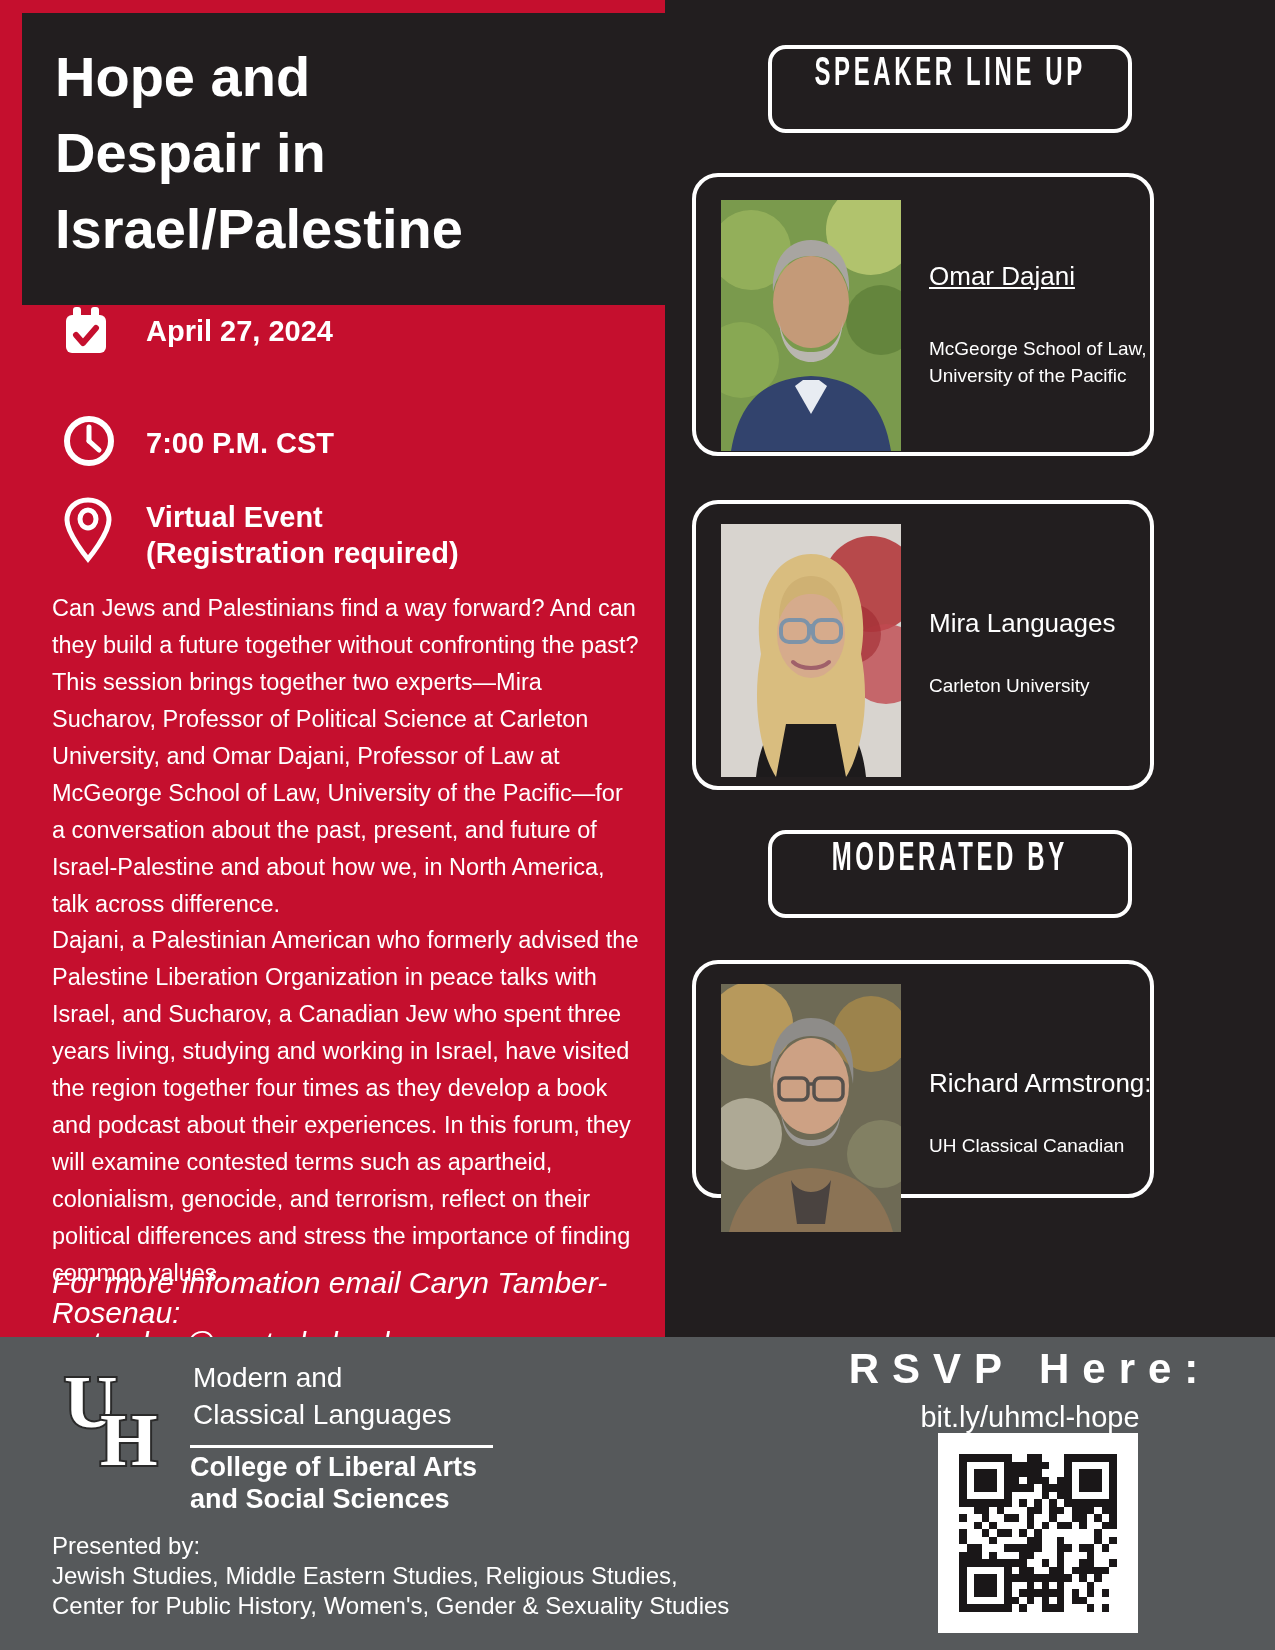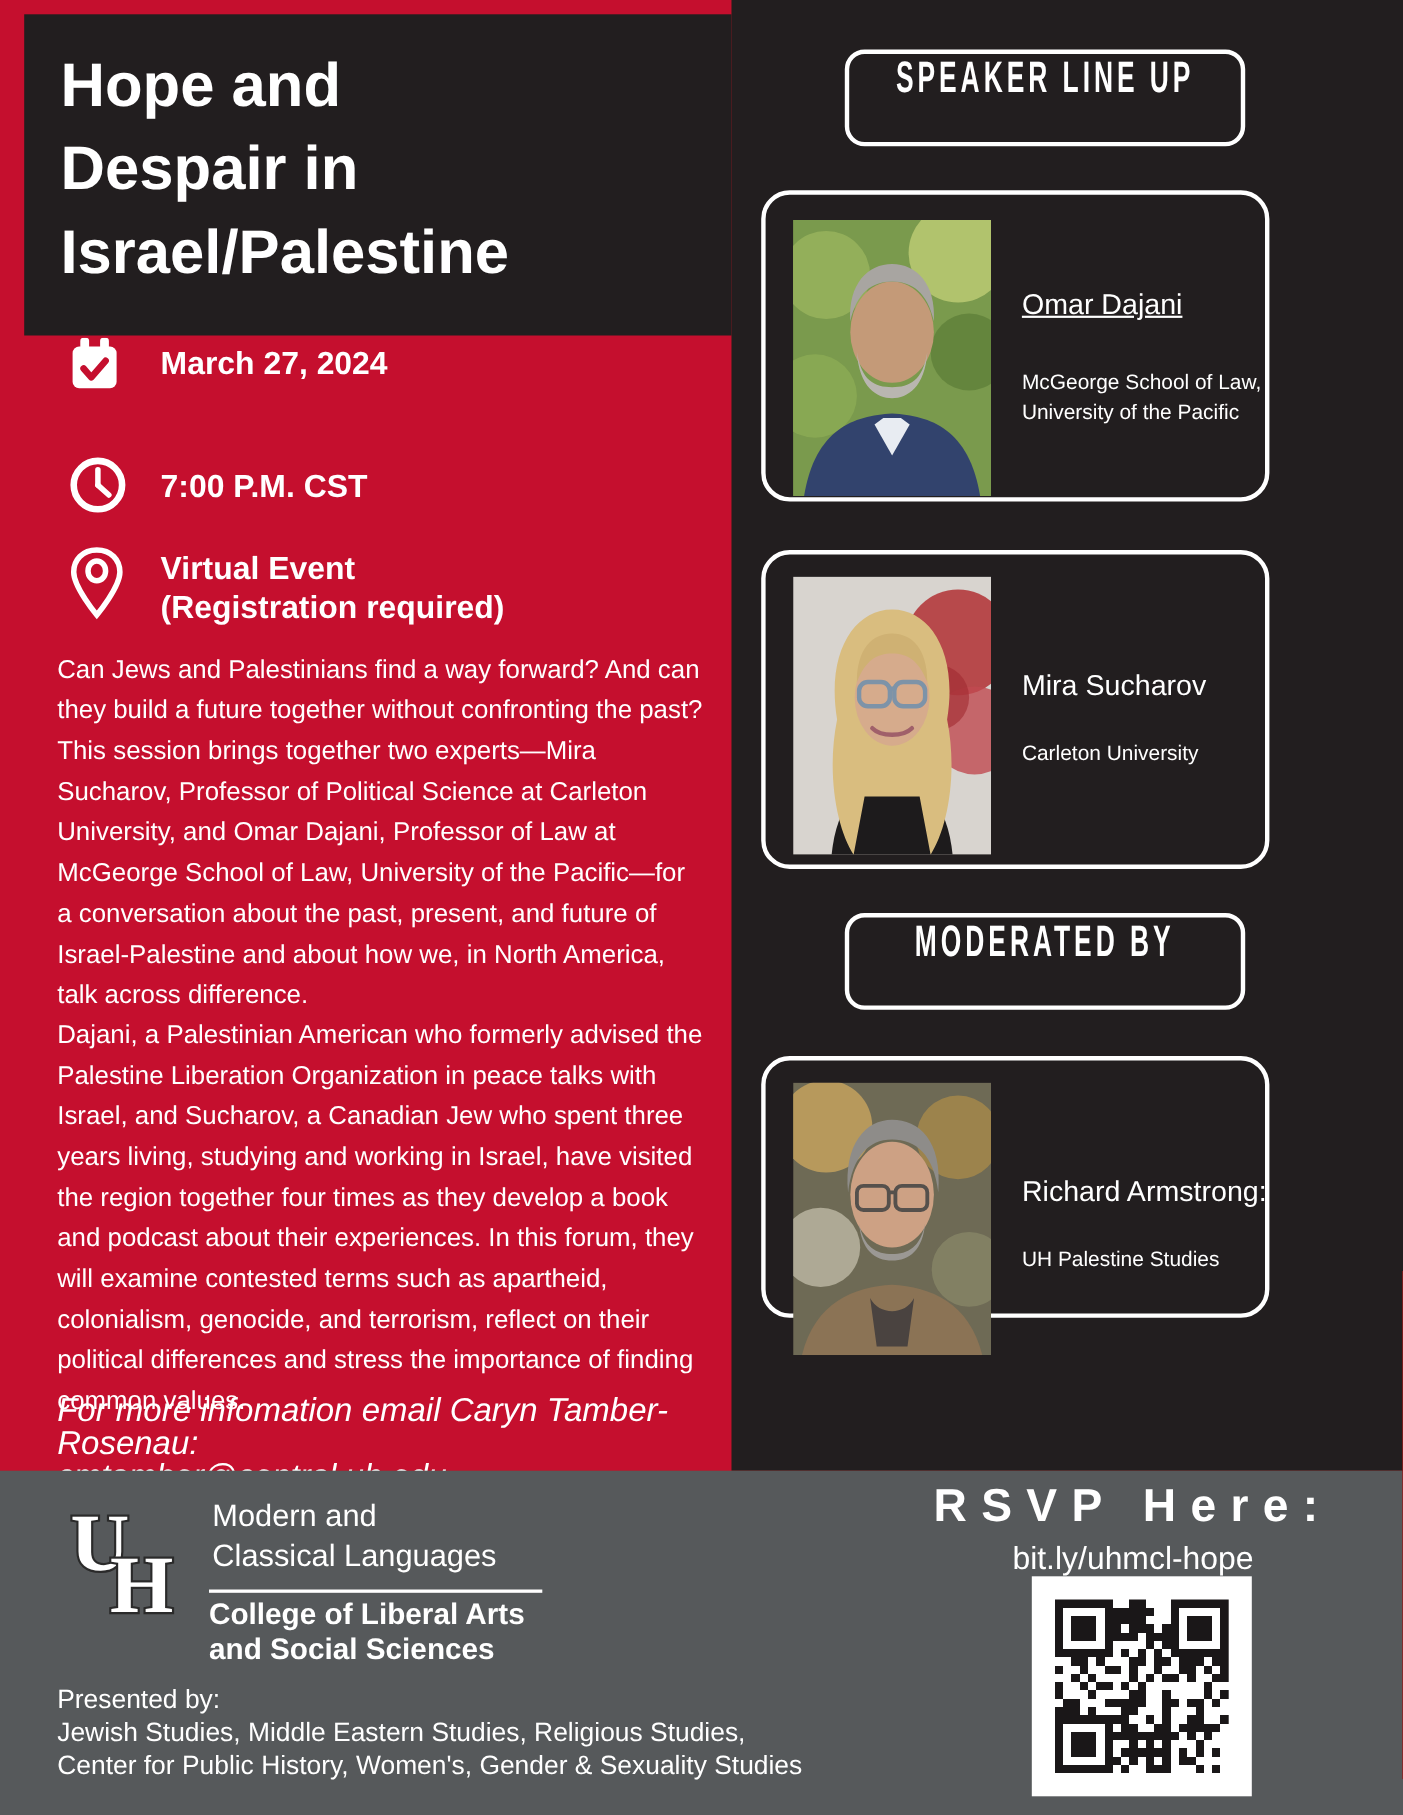--- a/index.html
+++ b/index.html
@@ -53,21 +53,21 @@
 
   <div class="detail-row" style="top:307px;">
     <span class="detail-icon">
       <svg width="46" height="50" viewBox="0 0 46 50">
         <rect x="3" y="8" width="40" height="38" rx="6" fill="#fff"></rect>
         <rect x="10" y="0" width="8" height="13" rx="3" fill="#fff"></rect>
         <rect x="28" y="0" width="8" height="13" rx="3" fill="#fff"></rect>
         <path d="M13 28 l7 8 l13 -15" stroke="#c50f2e" stroke-width="6" fill="none" stroke-linecap="round" stroke-linejoin="round"></path>
       </svg>
     </span>
-    <span class="detail-text" style="top:8px;">March 27, 2024</span>
+    <span class="detail-text" style="top:8px;">April 27, 2024</span>
   </div>
 
   <div class="detail-row" style="top:415px;">
     <span class="detail-icon">
       <svg width="52" height="52" viewBox="0 0 52 52">
         <circle cx="26" cy="26" r="22" fill="none" stroke="#fff" stroke-width="6"></circle>
         <path d="M26 26 L26 12" stroke="#fff" stroke-width="5" stroke-linecap="round"></path>
         <path d="M26 26 L36 35" stroke="#fff" stroke-width="5" stroke-linecap="round"></path>
       </svg>
     </span>
@@ -129,21 +129,21 @@
         <path d="M35 253 C40 205 60 190 90 188 C120 190 140 205 145 253 Z" fill="#1d1b1c"></path>
         <path d="M40 130 C30 70 55 30 90 30 C125 30 150 70 140 130 C150 180 140 230 125 253 L115 200 L65 200 L55 253 C40 230 30 180 40 130 Z" fill="#d9bd7f"></path>
         <ellipse cx="90" cy="110" rx="34" ry="44" fill="#d6ab8c"></ellipse>
         <path d="M58 96 C58 66 72 52 90 52 C108 52 122 66 122 96 C114 76 104 70 90 70 C76 70 66 76 58 96 Z" fill="#cfb173"></path>
         <rect x="60" y="96" width="28" height="22" rx="8" fill="none" stroke="#7d93a8" stroke-width="4"></rect>
         <rect x="92" y="96" width="28" height="22" rx="8" fill="none" stroke="#7d93a8" stroke-width="4"></rect>
         <path d="M88 102 L92 102" stroke="#7d93a8" stroke-width="4"></path>
         <path d="M72 138 C80 146 100 146 108 138" stroke="#a0606a" stroke-width="4" fill="none" stroke-linecap="round"></path>
       </svg>
     </div>
-    <div class="card-name" style="top:104px;">Mira Sucharov</div>
+    <div class="card-name" style="top:104px;">Mira Languages</div>
     <div class="card-aff" style="top:168px;">
       <div>Carleton University</div>
       <div></div>
     </div>
   </div>
 
   <div class="badge" style="left:768px;top:830px;">
     <span>MODERATED BY</span>
   </div>
 
@@ -160,21 +160,21 @@
         <ellipse cx="90" cy="102" rx="38" ry="48" fill="#cda184"></ellipse>
         <path d="M50 100 C46 56 66 34 90 34 C114 34 136 52 132 100 C128 66 112 52 90 52 C68 52 54 68 50 100 Z" fill="#8e8c89"></path>
         <rect x="58" y="94" width="29" height="22" rx="6" fill="none" stroke="#55504c" stroke-width="3.5"></rect>
         <rect x="93" y="94" width="29" height="22" rx="6" fill="none" stroke="#55504c" stroke-width="3.5"></rect>
         <path d="M87 100 L93 100" stroke="#55504c" stroke-width="3.5"></path>
         <path d="M60 128 C62 152 74 162 90 162 C106 162 118 152 120 128 C116 150 104 156 90 156 C76 156 64 150 60 128 Z" fill="#9b9894"></path>
       </svg>
     </div>
     <div class="card-name" style="top:104px;">Richard Armstrong:</div>
     <div class="card-aff" style="top:168px;">
-      <div>UH Palestine Studies</div>
+      <div>UH Classical Canadian</div>
       <div></div>
     </div>
   </div>
 
   <div class="footer">
 
     <div class="uh-logo">
       <svg width="104" height="104" viewBox="0 0 104 104">
         <text x="4" y="62" font-family="Liberation Serif, serif" font-weight="bold" font-size="74" fill="#ffffff" stroke="#2a2a2a" stroke-width="4" paint-order="stroke">U</text>
         <text x="40" y="100" font-family="Liberation Serif, serif" font-weight="bold" font-size="74" fill="#ffffff" stroke="#2a2a2a" stroke-width="4" paint-order="stroke">H</text>

